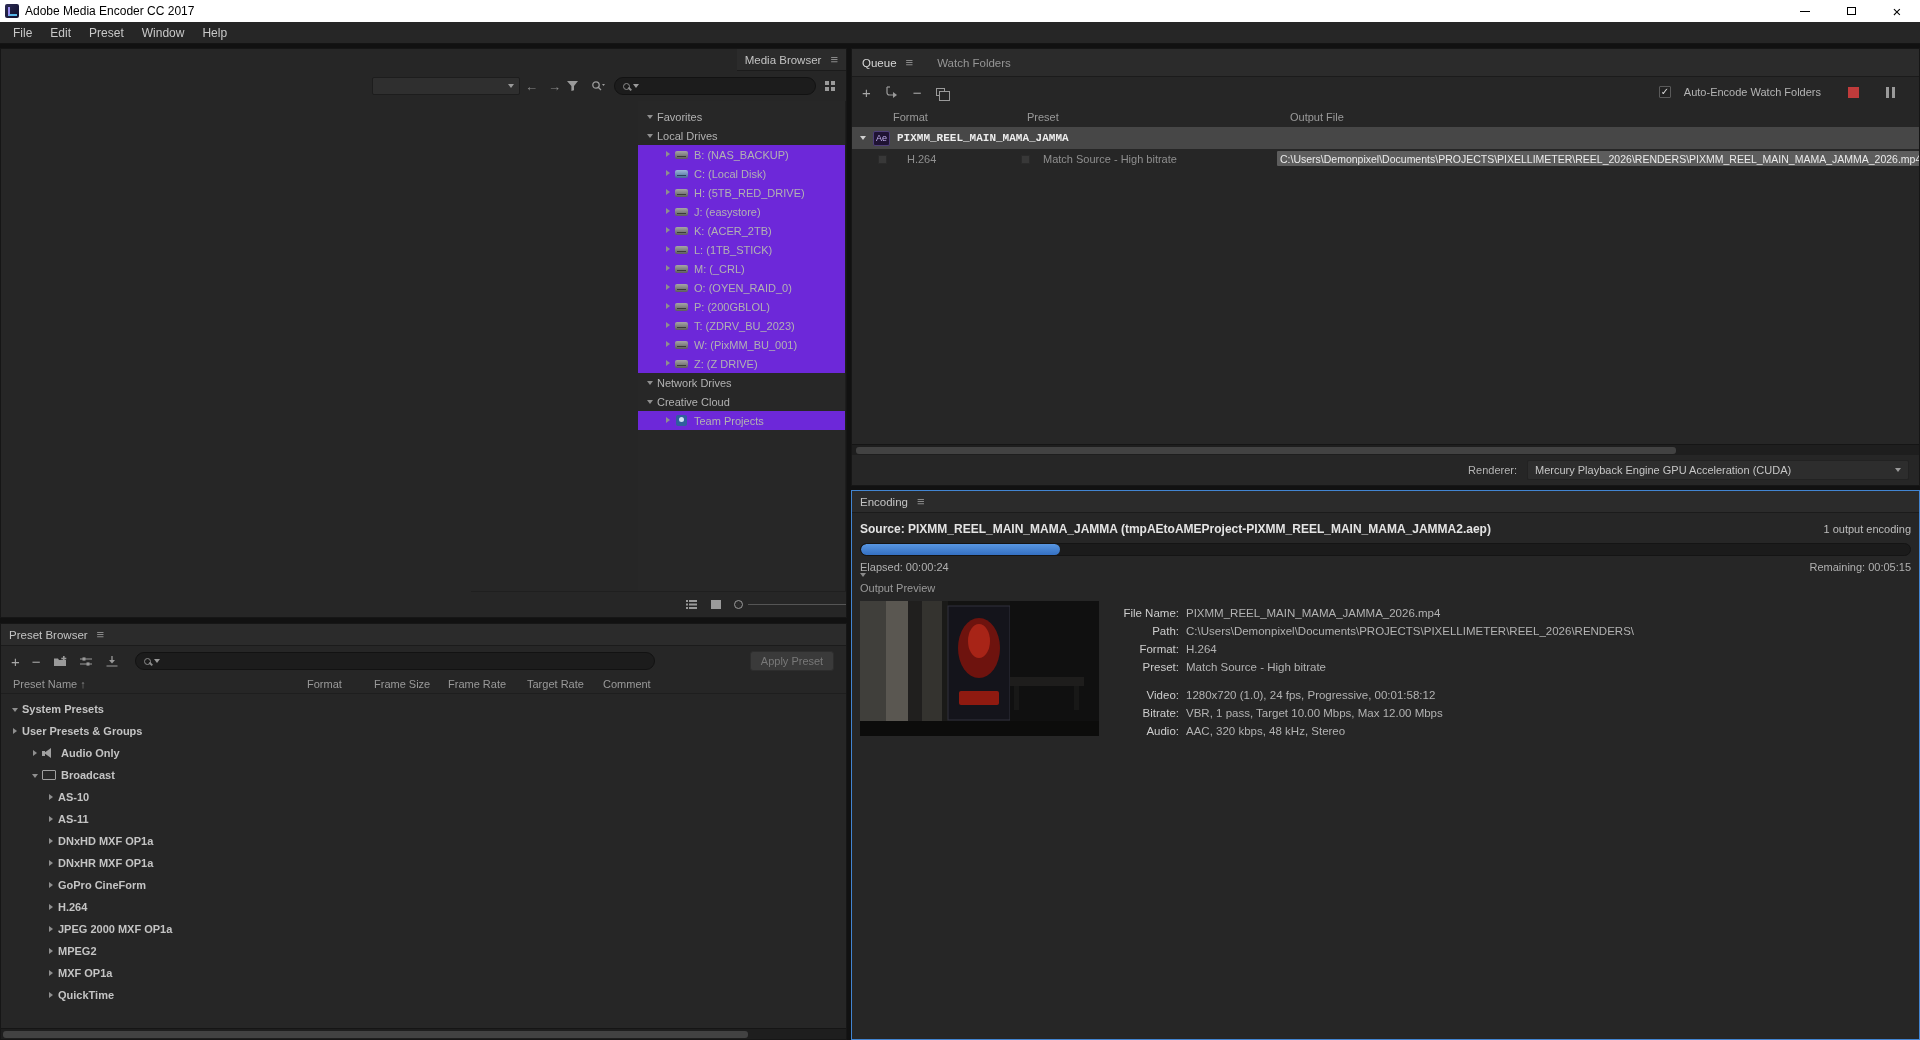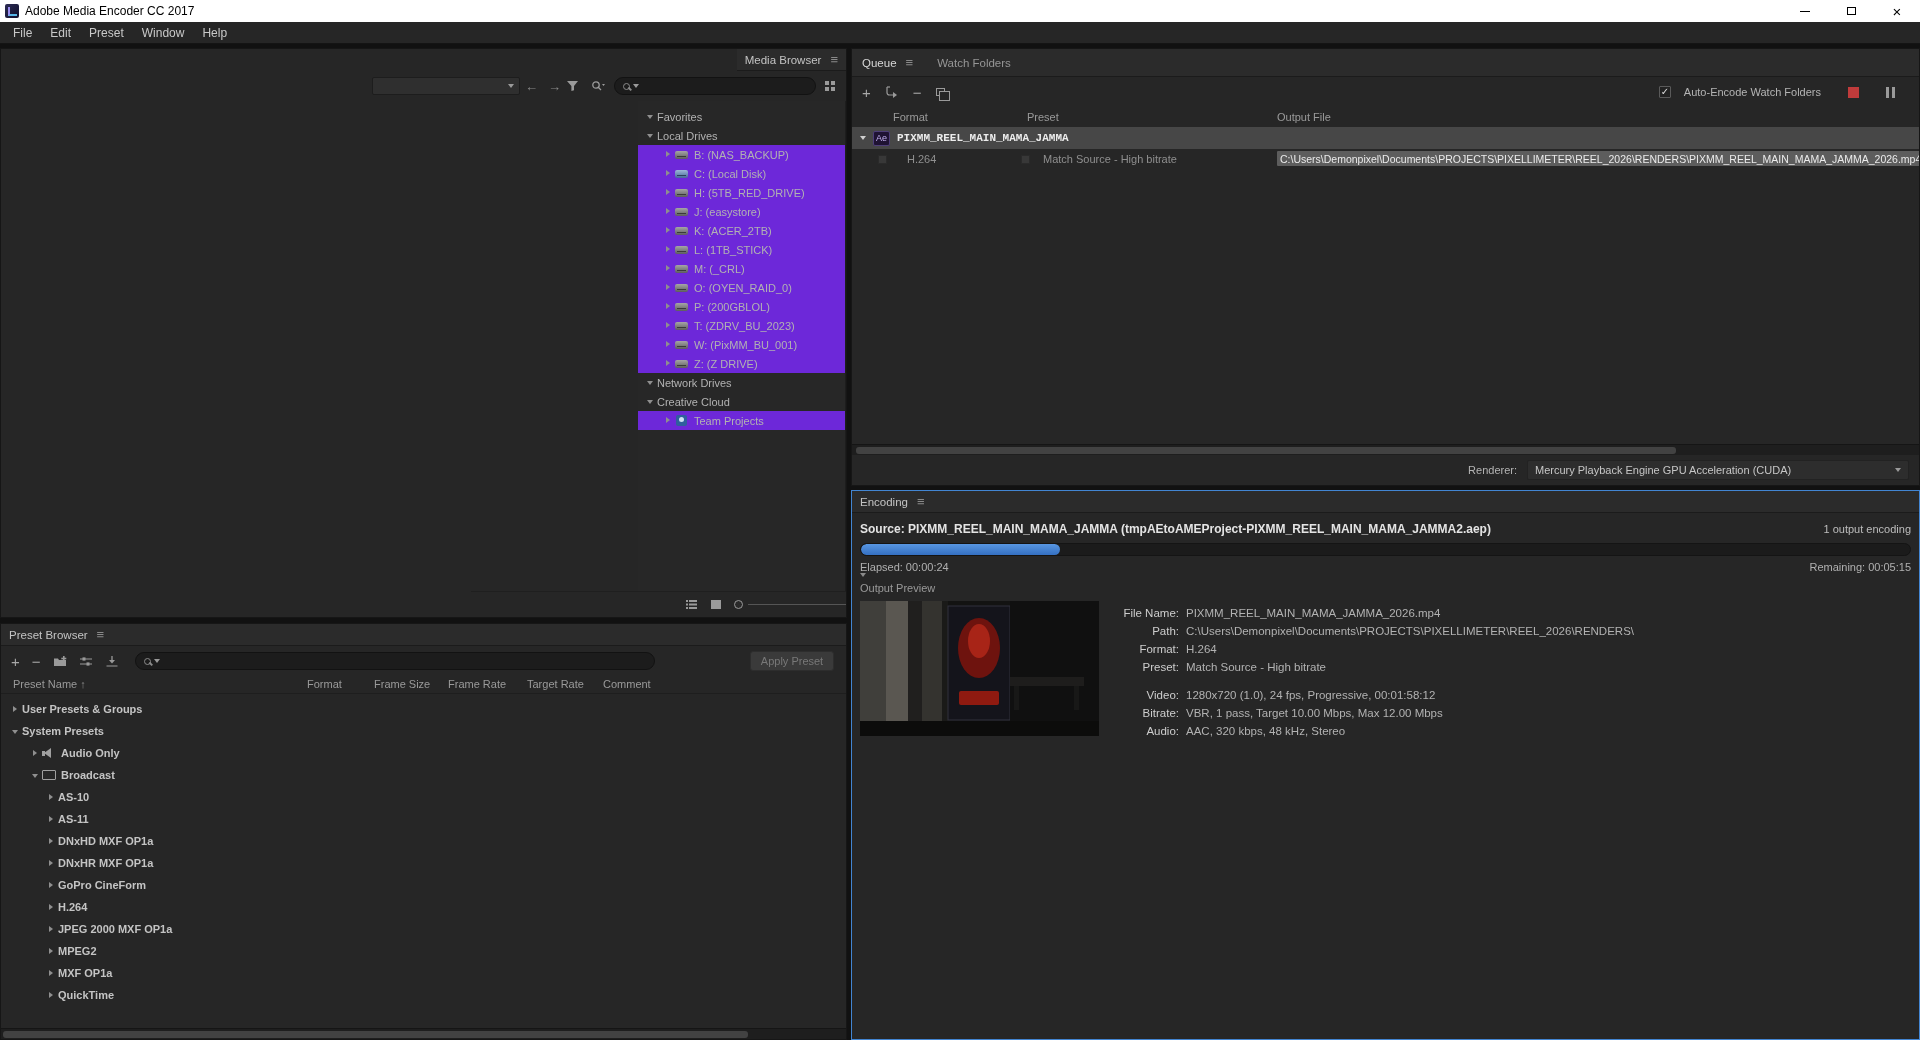--- a/index.html
+++ b/index.html
@@ -112,21 +112,21 @@
 .dup-icon::after{content:"";position:absolute;left:2px;top:2px;width:9px;height:8px;border:1px solid #9a9a9a;background:#262626;}
 .q-right{margin-left:auto;display:flex;align-items:center;gap:13px;padding-right:4px;}
 .checkbox{width:12px;height:12px;background:#222;border:1px solid #5a5a5a;display:flex;align-items:center;justify-content:center;color:#dedede;font-size:10px;border-radius:1px;line-height:1;}
 .q-label{color:#b4b4b4;}
 .stop-btn{width:11px;height:11px;background:#c03b3b;display:inline-block;margin-left:14px;}
 .pause-btn{width:9px;height:11px;border-left:3px solid #9a9a9a;border-right:3px solid #9a9a9a;display:inline-block;margin:0 10px 0 14px;}
 .q-cols{height:20px;position:relative;color:#9a9a9a;flex:0 0 auto;}
 .q-cols span{position:absolute;top:4px;}
 .q-cols span:nth-of-type(1){left:41px;}
 .q-cols span:nth-of-type(2){left:175px;}
-.q-cols span:nth-of-type(3){left:425px;}
+.q-cols span:nth-of-type(3){left:438px;}
 .q-group-row{height:22px;background:#474747;display:flex;align-items:center;padding-left:8px;gap:7px;flex:0 0 auto;}
 .chev-w{width:0;height:0;border-top:4px solid #cfcfcf;border-left:3.5px solid transparent;border-right:3.5px solid transparent;display:inline-block;}
 .ae-badge{width:17px;height:15px;background:#1f1333;border:1px solid #4e3e78;border-radius:2px;color:#c4b2f0;font-size:9px;display:flex;align-items:center;justify-content:center;}
 .q-group-name{color:#ececec;font-weight:bold;font-family:Liberation Mono, monospace;}
 .q-out-row{height:22px;position:relative;flex:0 0 auto;color:#8f8f8f;}
 .q-out-row .mini-box{position:absolute;top:6px;width:9px;height:9px;background:#383838;border:1px solid #2a2a2a;}
 .q-out-row .q-cell{position:absolute;top:4px;}
 .q-file{position:absolute;top:2px;background:#5d5d5d;color:#ebebeb;padding:1.5px 3px;font-size:10.5px;white-space:nowrap;border-radius:1px;}
 .q-fill{flex:1;}
 #queue .thumb{left:4px;width:820px;}
@@ -417,30 +417,30 @@
         <span class="pb-col">Frame Size</span>
 
         <span class="pb-col">Frame Rate</span>
 
         <span class="pb-col">Target Rate</span>
 
         <span class="pb-col">Comment</span>
       </div>
     <div class="pb-tree">
 
+        <div class="pb-row level-0 chev-down icon-none bold">
+          <span class="chev"></span>
+
+          <span class="lbl">System Presets</span>
+        </div>
+
         <div class="pb-row level-0 chev-right icon-none bold">
           <span class="chev"></span>
 
           <span class="lbl">User Presets &amp; Groups</span>
-        </div>
-
-        <div class="pb-row level-0 chev-down icon-none bold">
-          <span class="chev"></span>
-
-          <span class="lbl">System Presets</span>
         </div>
 
         <div class="pb-row level-1 chev-right icon-speaker bold">
           <span class="chev"></span>
           <span class="ic ic-speaker"></span>
 
           <span class="lbl">Audio Only</span>
         </div>
 
         <div class="pb-row level-1 chev-down icon-tv bold">

